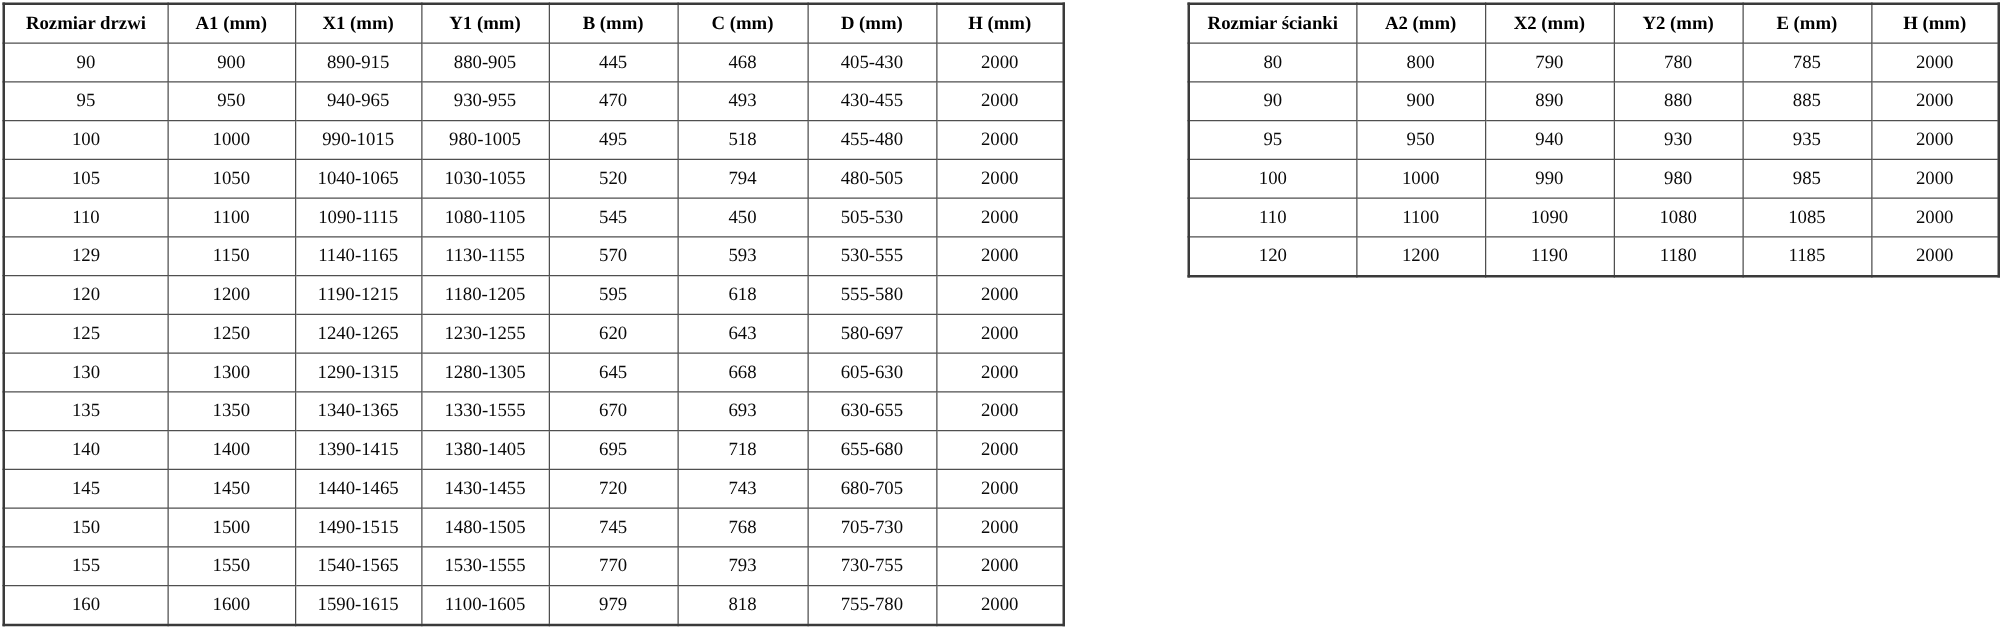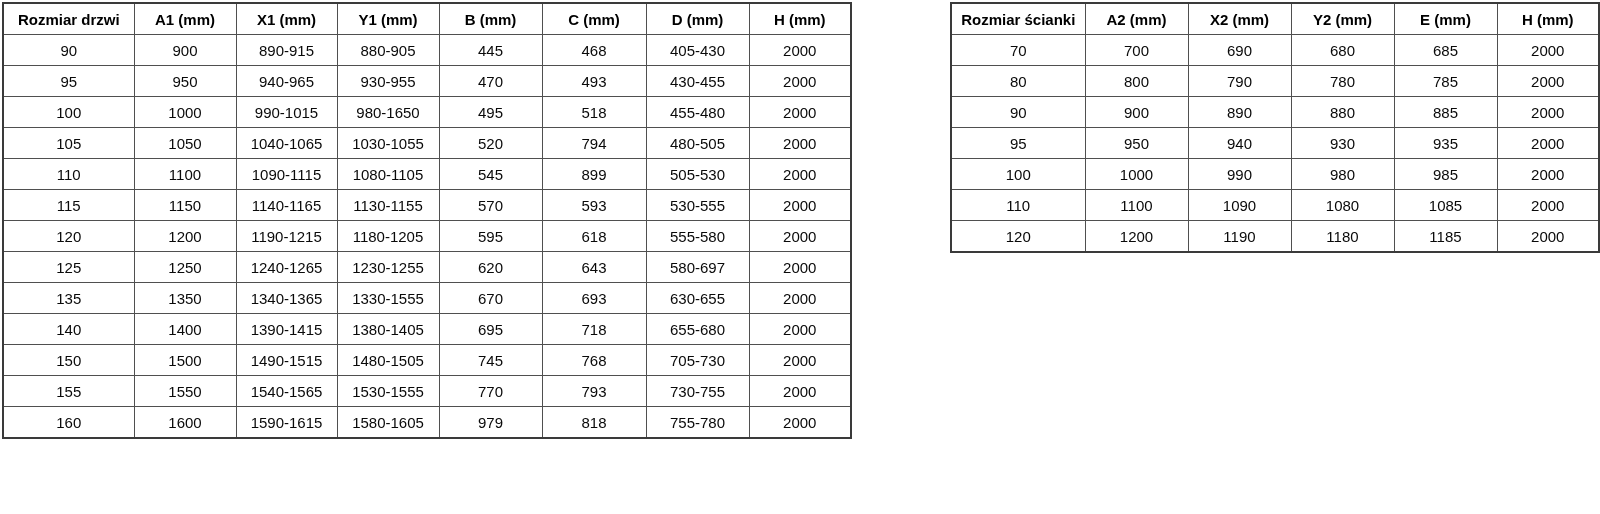--- a/index.html
+++ b/index.html
@@ -17,20 +17,21 @@
   }
   .table-wrap { position: absolute; top: 2px; }
   .table-wrap.left  { left: 2px; }
   .table-wrap.right { left: 950px; }
 
   table.spec {
     border-collapse: collapse;
     table-layout: fixed;
     border: 2px solid #3a3a3a;
     background: #ffffff;
+    font-family: Liberation Serif, serif;
   }
   table.spec th,
   table.spec td {
     border: 1px solid #4f4f4f;
     text-align: center;
     vertical-align: middle;
     font-size: 15px;
     line-height: 1;
     height: 30px;
     padding: 0 2px;
@@ -91,21 +92,21 @@
           <td>930-955</td>
           <td>470</td>
           <td>493</td>
           <td>430-455</td>
           <td>2000</td>
         </tr>
         <tr>
           <td>100</td>
           <td>1000</td>
           <td>990-1015</td>
-          <td>980-1650</td>
+          <td>980-1005</td>
           <td>495</td>
           <td>518</td>
           <td>455-480</td>
           <td>2000</td>
         </tr>
         <tr>
           <td>105</td>
           <td>1050</td>
           <td>1040-1065</td>
           <td>1030-1055</td>
@@ -113,26 +114,26 @@
           <td>794</td>
           <td>480-505</td>
           <td>2000</td>
         </tr>
         <tr>
           <td>110</td>
           <td>1100</td>
           <td>1090-1115</td>
           <td>1080-1105</td>
           <td>545</td>
-          <td>899</td>
+          <td>450</td>
           <td>505-530</td>
           <td>2000</td>
         </tr>
         <tr>
-          <td>115</td>
+          <td>129</td>
           <td>1150</td>
           <td>1140-1165</td>
           <td>1130-1155</td>
           <td>570</td>
           <td>593</td>
           <td>530-555</td>
           <td>2000</td>
         </tr>
         <tr>
           <td>120</td>
@@ -148,40 +149,60 @@
           <td>125</td>
           <td>1250</td>
           <td>1240-1265</td>
           <td>1230-1255</td>
           <td>620</td>
           <td>643</td>
           <td>580-697</td>
           <td>2000</td>
         </tr>
         <tr>
+          <td>130</td>
+          <td>1300</td>
+          <td>1290-1315</td>
+          <td>1280-1305</td>
+          <td>645</td>
+          <td>668</td>
+          <td>605-630</td>
+          <td>2000</td>
+        </tr>
+        <tr>
           <td>135</td>
           <td>1350</td>
           <td>1340-1365</td>
           <td>1330-1555</td>
           <td>670</td>
           <td>693</td>
           <td>630-655</td>
           <td>2000</td>
         </tr>
         <tr>
           <td>140</td>
           <td>1400</td>
           <td>1390-1415</td>
           <td>1380-1405</td>
           <td>695</td>
           <td>718</td>
           <td>655-680</td>
           <td>2000</td>
         </tr>
         <tr>
+          <td>145</td>
+          <td>1450</td>
+          <td>1440-1465</td>
+          <td>1430-1455</td>
+          <td>720</td>
+          <td>743</td>
+          <td>680-705</td>
+          <td>2000</td>
+        </tr>
+        <tr>
           <td>150</td>
           <td>1500</td>
           <td>1490-1515</td>
           <td>1480-1505</td>
           <td>745</td>
           <td>768</td>
           <td>705-730</td>
           <td>2000</td>
         </tr>
         <tr>
@@ -191,21 +212,21 @@
           <td>1530-1555</td>
           <td>770</td>
           <td>793</td>
           <td>730-755</td>
           <td>2000</td>
         </tr>
         <tr>
           <td>160</td>
           <td>1600</td>
           <td>1590-1615</td>
-          <td>1580-1605</td>
+          <td>1100-1605</td>
           <td>979</td>
           <td>818</td>
           <td>755-780</td>
           <td>2000</td>
         </tr>
       </tbody>
   </table>
 </div>
 
 <div class="table-wrap right">
@@ -223,28 +244,20 @@
           <th>Rozmiar ścianki</th>
           <th>A2 (mm)</th>
           <th>X2 (mm)</th>
           <th>Y2 (mm)</th>
           <th>E (mm)</th>
           <th>H (mm)</th>
         </tr>
       </thead>
     <tbody>
         <tr>
-          <td>70</td>
-          <td>700</td>
-          <td>690</td>
-          <td>680</td>
-          <td>685</td>
-          <td>2000</td>
-        </tr>
-        <tr>
           <td>80</td>
           <td>800</td>
           <td>790</td>
           <td>780</td>
           <td>785</td>
           <td>2000</td>
         </tr>
         <tr>
           <td>90</td>
           <td>900</td>

